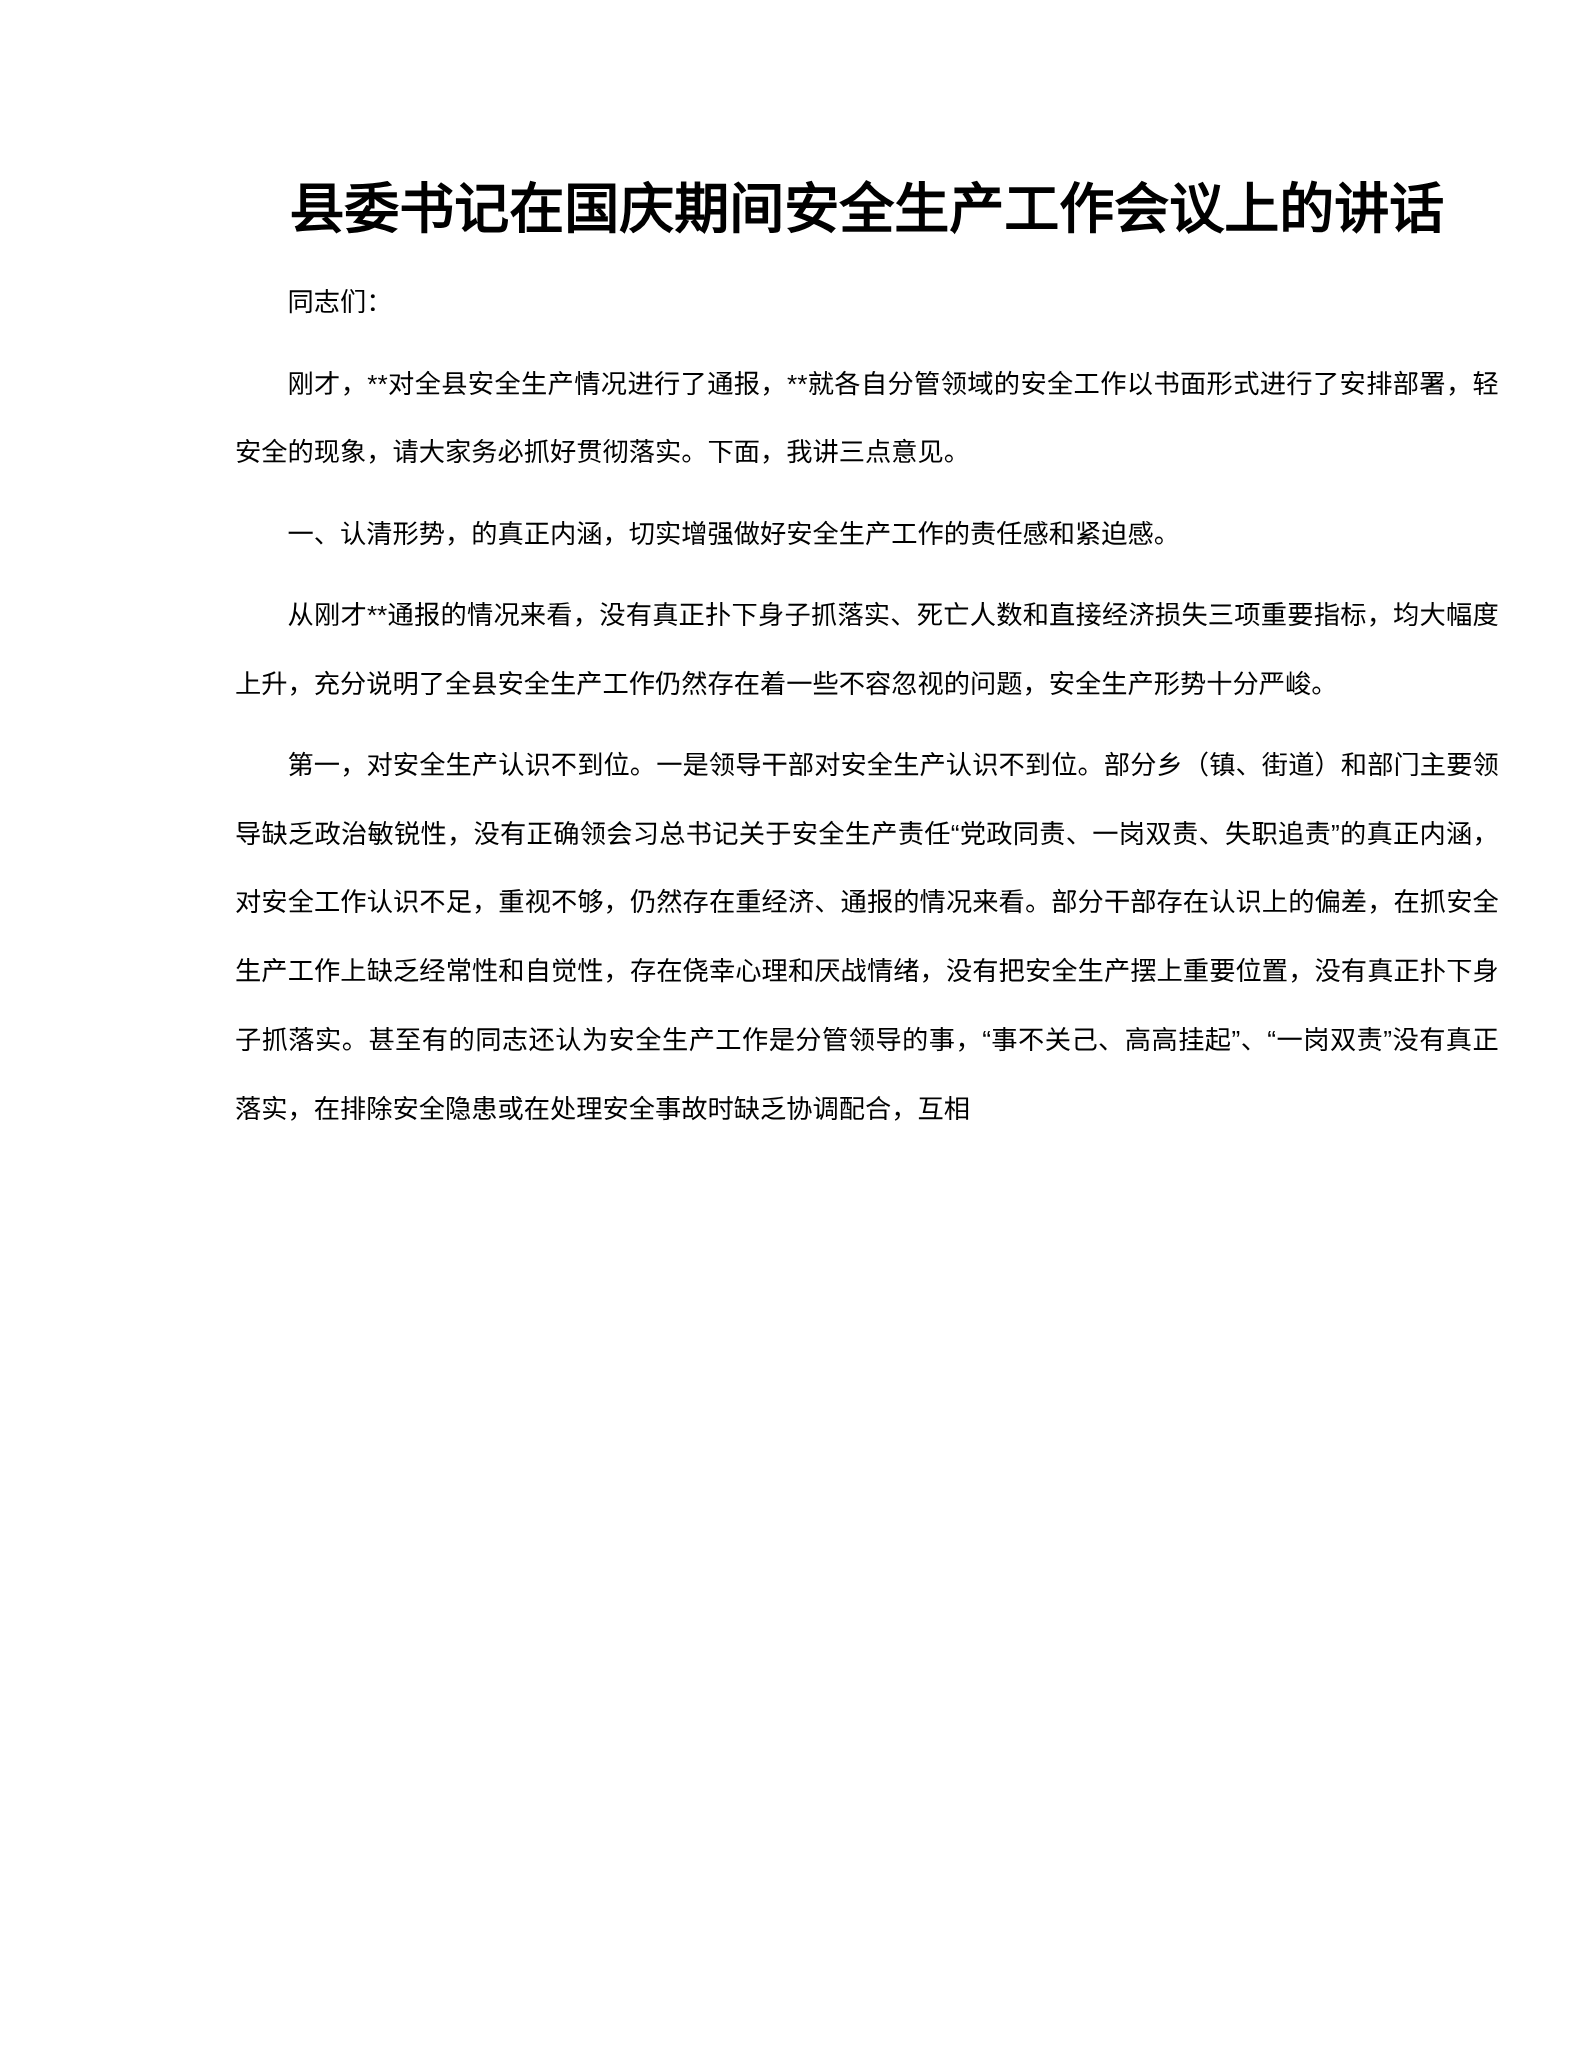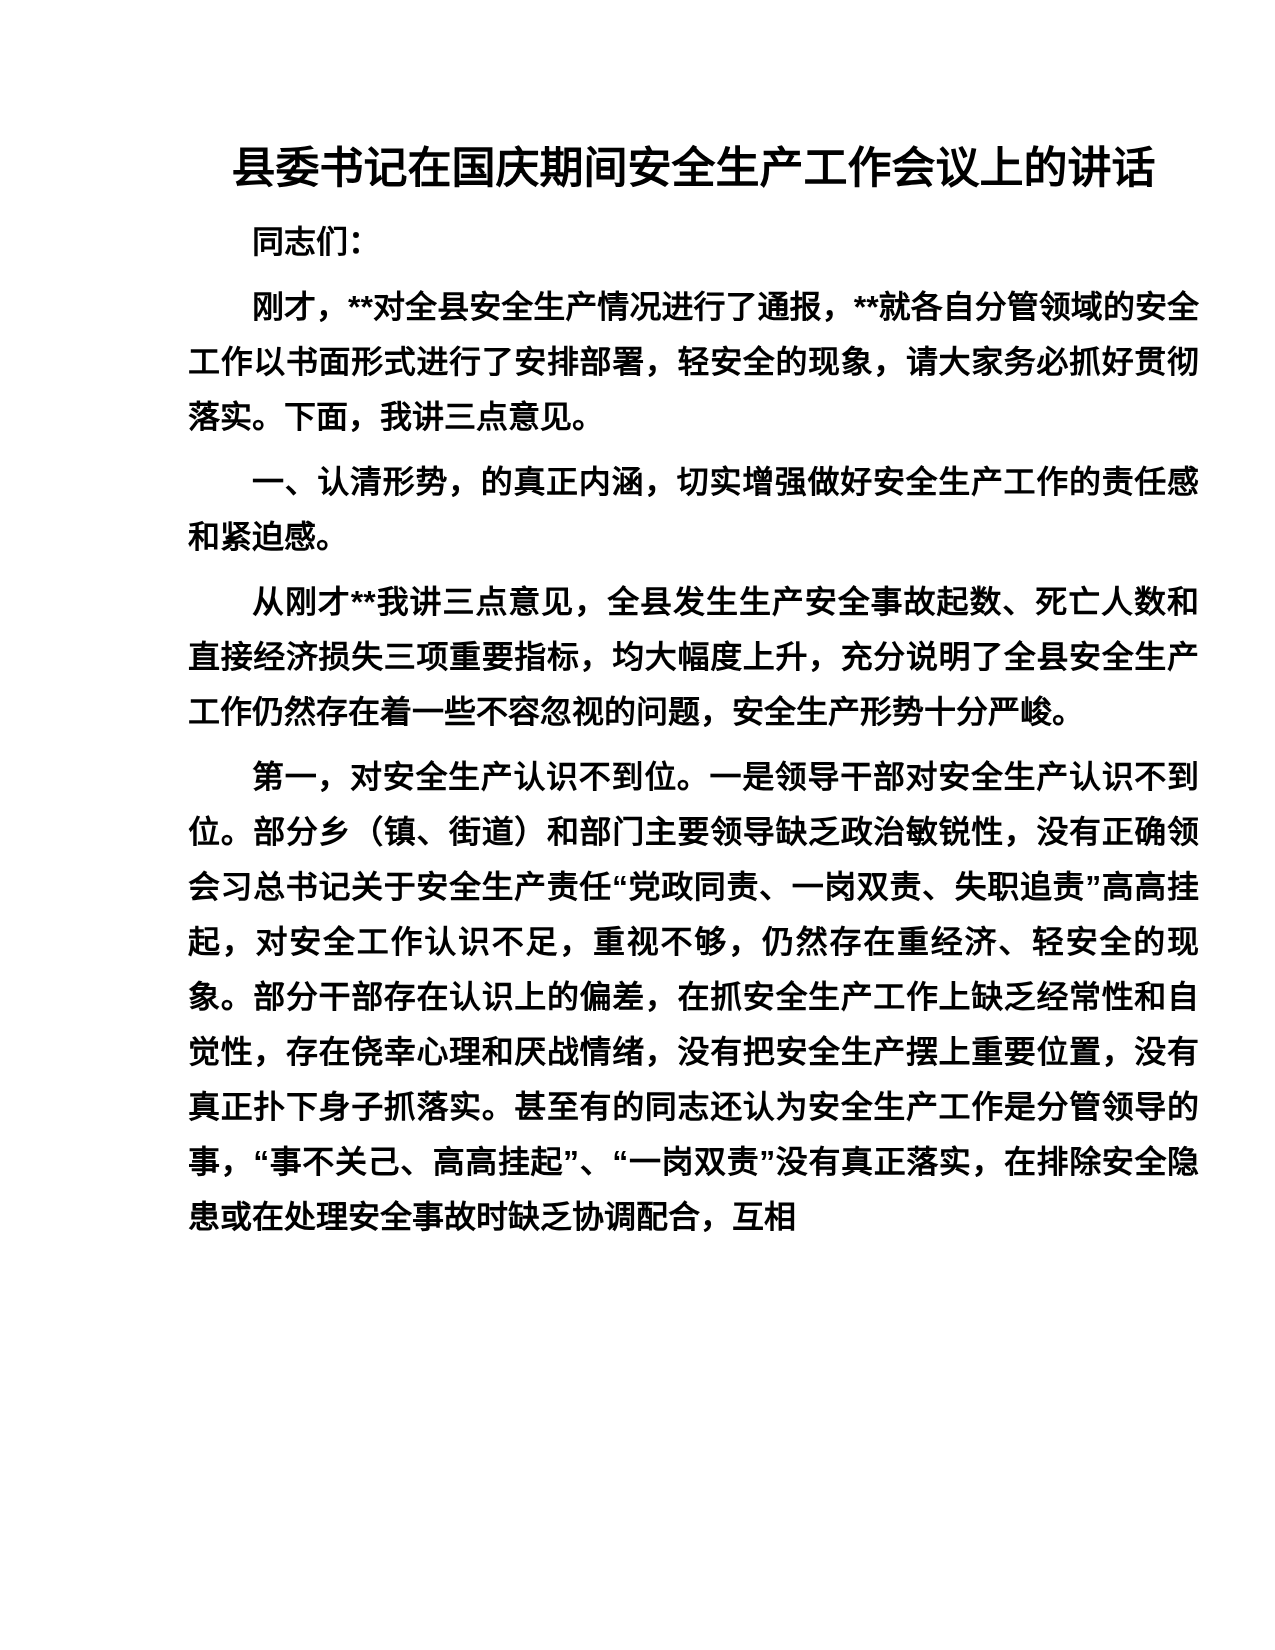--- a/index.html
+++ b/index.html
@@ -24,34 +24,33 @@
   .doc-title {
     margin: 0 0 14px 0;
     font-size: 44px;
     line-height: 66px;
     font-weight: bold;
     text-align: center;
     letter-spacing: 0;
   }
   .doc-body p {
     margin: 0 0 10px 0;
-    font-size: 32px;
+    font-size: 21px;
     line-height: 55px;
     text-align: justify;
     text-indent: 2em;
     word-break: break-all;
-    font-weight: bold;
   }
 </style>
 </head>
 <body>
 
 <div class="page">
   <h1 class="doc-title">县委书记在国庆期间安全生产工作会议上的讲话</h1>
 
   <div class="doc-body">
     <p>同志们：</p>
     <p>刚才，**对全县安全生产情况进行了通报，**就各自分管领域的安全工作以书面形式进行了安排部署，轻安全的现象，请大家务必抓好贯彻落实。下面，我讲三点意见。</p>
     <p>一、认清形势，的真正内涵，切实增强做好安全生产工作的责任感和紧迫感。</p>
-    <p>从刚才**我讲三点意见，全县发生生产安全事故起数、死亡人数和直接经济损失三项重要指标，均大幅度上升，充分说明了全县安全生产工作仍然存在着一些不容忽视的问题，安全生产形势十分严峻。</p>
-    <p>第一，对安全生产认识不到位。一是领导干部对安全生产认识不到位。部分乡（镇、街道）和部门主要领导缺乏政治敏锐性，没有正确领会习总书记关于安全生产责任“党政同责、一岗双责、失职追责”高高挂起，对安全工作认识不足，重视不够，仍然存在重经济、轻安全的现象。部分干部存在认识上的偏差，在抓安全生产工作上缺乏经常性和自觉性，存在侥幸心理和厌战情绪，没有把安全生产摆上重要位置，没有真正扑下身子抓落实。甚至有的同志还认为安全生产工作是分管领导的事，“事不关己、高高挂起”、“一岗双责”没有真正落实，在排除安全隐患或在处理安全事故时缺乏协调配合，互相</p>
+    <p>从刚才**通报的情况来看，没有真正扑下身子抓落实、死亡人数和直接经济损失三项重要指标，均大幅度上升，充分说明了全县安全生产工作仍然存在着一些不容忽视的问题，安全生产形势十分严峻。</p>
+    <p>第一，对安全生产认识不到位。一是领导干部对安全生产认识不到位。部分乡（镇、街道）和部门主要领导缺乏政治敏锐性，没有正确领会习总书记关于安全生产责任“党政同责、一岗双责、失职追责”的真正内涵，对安全工作认识不足，重视不够，仍然存在重经济、通报的情况来看。部分干部存在认识上的偏差，在抓安全生产工作上缺乏经常性和自觉性，存在侥幸心理和厌战情绪，没有把安全生产摆上重要位置，没有真正扑下身子抓落实。甚至有的同志还认为安全生产工作是分管领导的事，“事不关己、高高挂起”、“一岗双责”没有真正落实，在排除安全隐患或在处理安全事故时缺乏协调配合，互相</p>
   </div>
 </div>
 
 </body></html>

